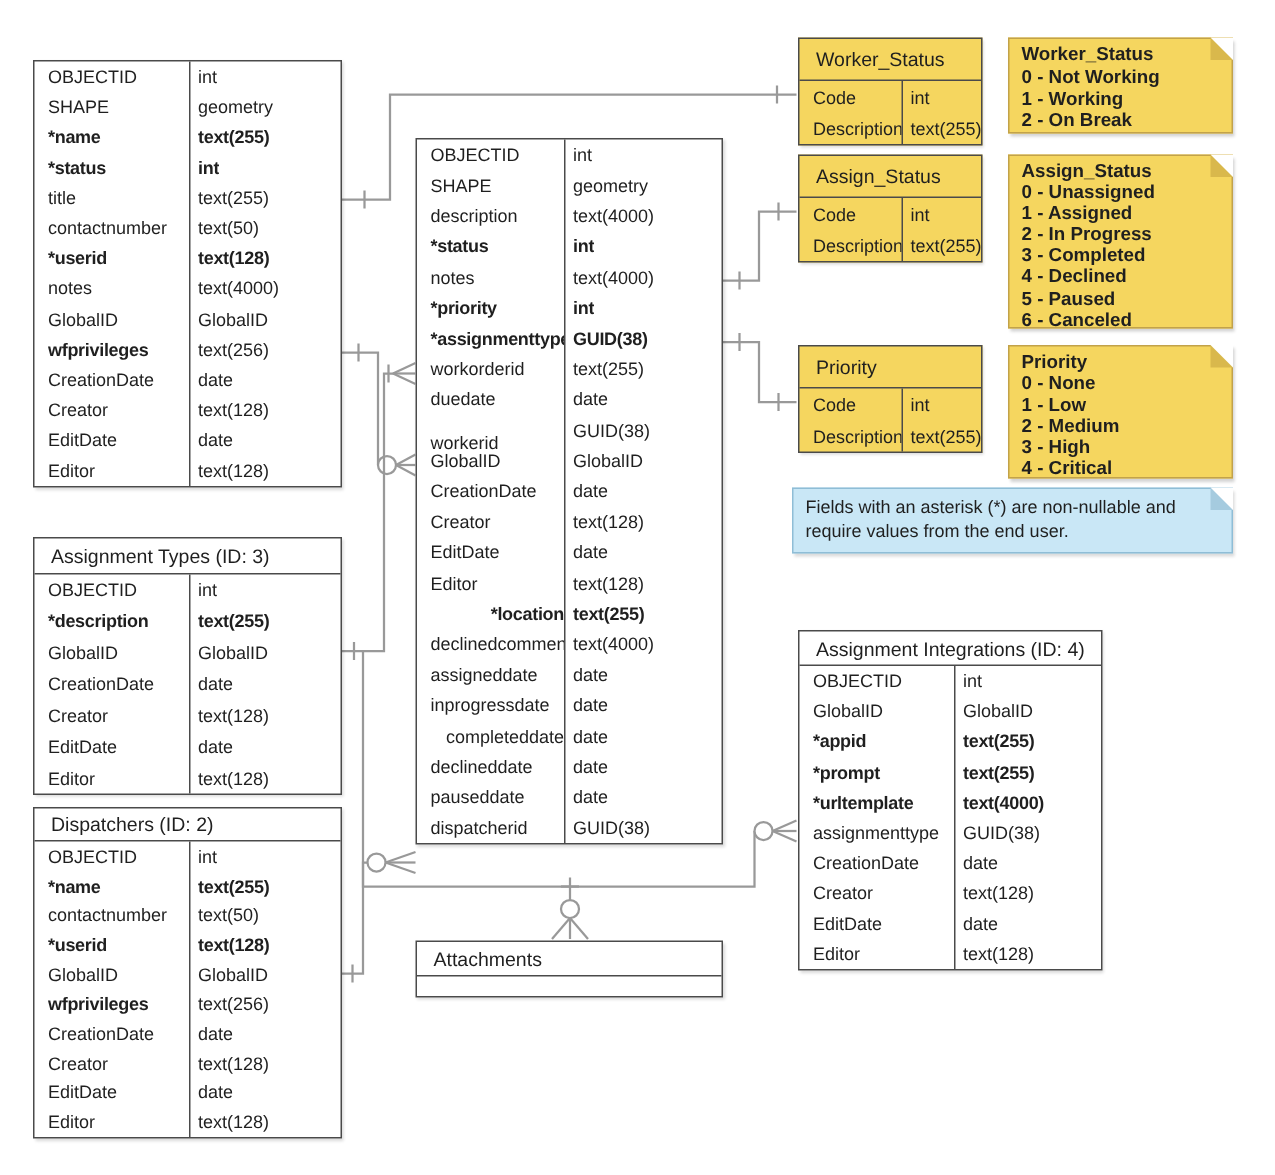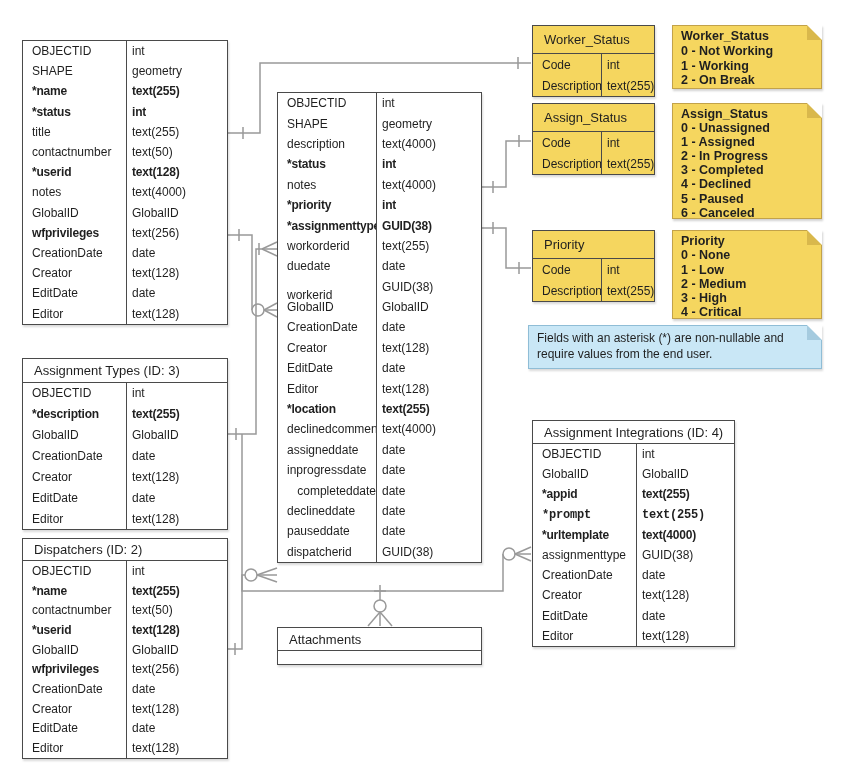--- a/index.html
+++ b/index.html
@@ -284,21 +284,21 @@
           <div class="cell-type">text(128)</div>
         </div>
         <div class="row" style="height: 20.4px;">
           <div class="cell-name" style="width: 98px;">EditDate</div>
           <div class="cell-type">date</div>
         </div>
         <div class="row" style="height: 20.4px;">
           <div class="cell-name" style="width: 98px;">Editor</div>
           <div class="cell-type">text(128)</div>
         </div>
-        <div class="row b" style="height: 20.4px;">
+        <div class="row b" style="height: 20.4px; text-align: right;">
           <div class="cell-name" style="width: 98px;">*location</div>
           <div class="cell-type">text(255)</div>
         </div>
         <div class="row" style="height: 20.4px;">
           <div class="cell-name" style="width: 98px;">declinedcomment</div>
           <div class="cell-type">text(4000)</div>
         </div>
         <div class="row" style="height: 20.4px;">
           <div class="cell-name" style="width: 98px;">assigneddate</div>
           <div class="cell-type">date</div>
@@ -334,21 +334,21 @@
           <div class="cell-type">int</div>
         </div>
         <div class="row" style="height: 20.2px;">
           <div class="cell-name" style="width: 103px;">GlobalID</div>
           <div class="cell-type">GlobalID</div>
         </div>
         <div class="row b" style="height: 20.2px;">
           <div class="cell-name" style="width: 103px;">*appid</div>
           <div class="cell-type">text(255)</div>
         </div>
-        <div class="row b" style="height: 20.2px; font-family: Liberation Mono, monospace;">
+        <div class="row b" style="height: 20.2px;">
           <div class="cell-name" style="width: 103px;">*prompt</div>
           <div class="cell-type">text(255)</div>
         </div>
         <div class="row b" style="height: 20.2px;">
           <div class="cell-name" style="width: 103px;">*urltemplate</div>
           <div class="cell-type">text(4000)</div>
         </div>
         <div class="row" style="height: 20.2px;">
           <div class="cell-name" style="width: 103px;">assignmenttype</div>
           <div class="cell-type">GUID(38)</div>

